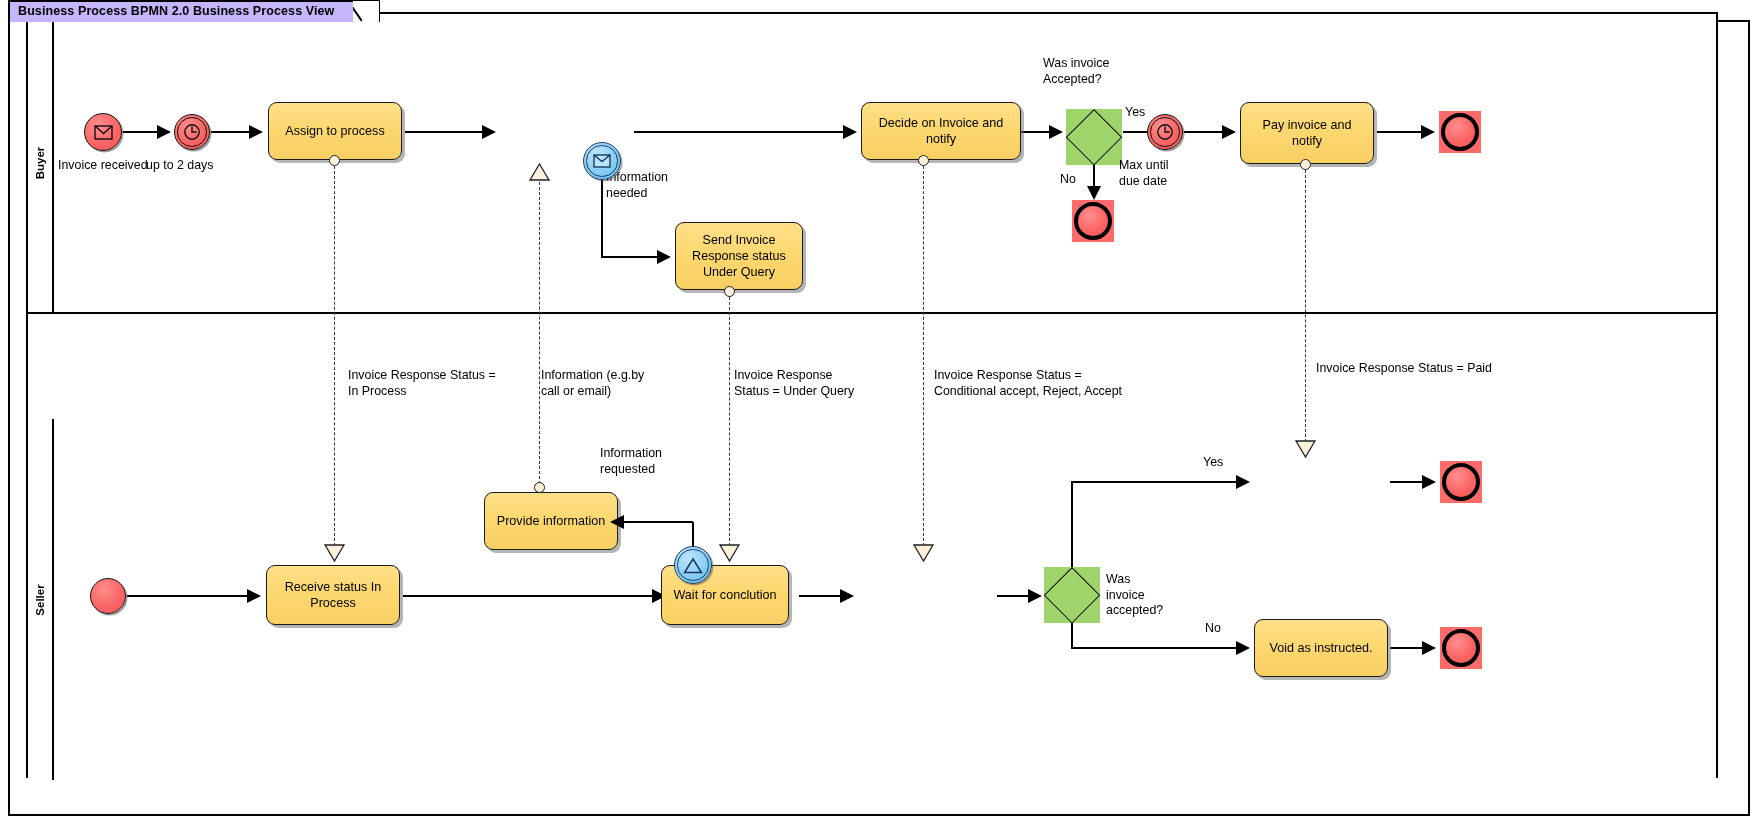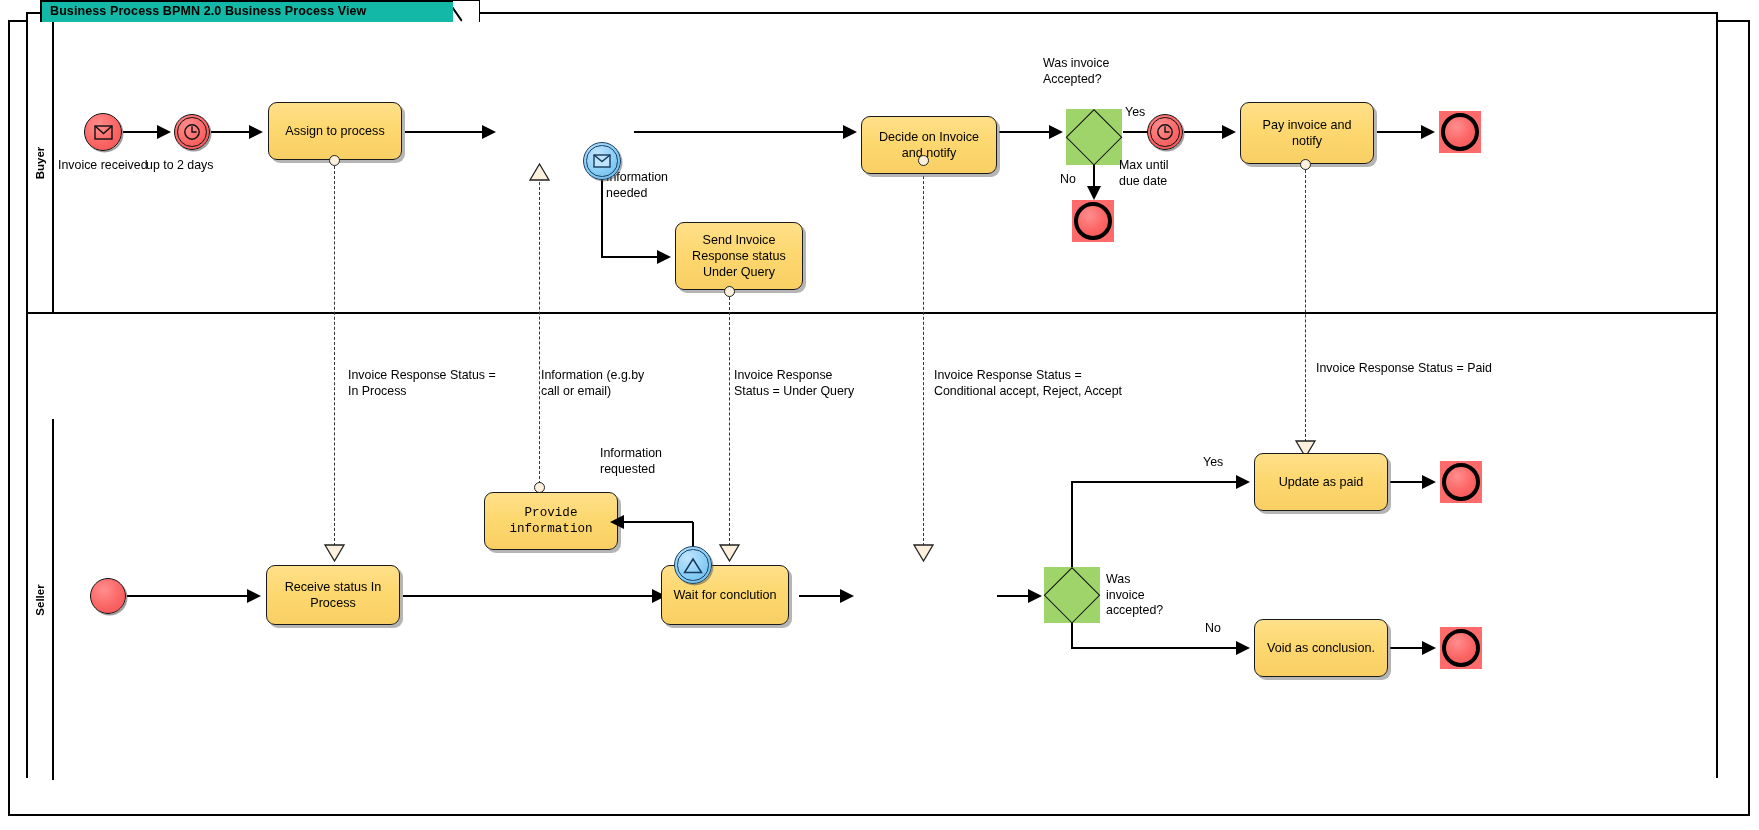--- a/index.html
+++ b/index.html
@@ -21,26 +21,25 @@
     position: absolute;
     left: 8px; top: 20px;
     width: 1742px; height: 796px;
     border: 2px solid #000;
     background: #fff;
   }
   #title-tab {
     position: absolute;
     left: 8px; top: 0px;
     height: 22px;
-    width: 440px;
-    background: #14b8a6;
+    width: 372px;
+    background: #c4b5fd;
     border: 2px solid #000;
     border-bottom: none;
     z-index: 6;
-    margin-left: 32px;
   }
   #title-tab .tab-text {
     position: absolute;
     left: 8px; top: 2px;
     font-size: 12.5px;
     font-weight: bold;
     color: #000;
     white-space: nowrap;
     letter-spacing: .1px;
   }
@@ -325,21 +324,21 @@
 
     <div class="task" style="left:647px;top:208px;width:128px;height:68px;">
       <span>Send Invoice
 Response status
 Under Query</span>
     </div>
 
     <div class="seq h" style="left:606px;top:117px;width:212px;"></div>
     <div class="arrow-r" style="left:815px;top:111px;"></div>
 
-    <div class="task" style="left:833px;top:88px;width:136px;height:58px;margin-top:14px;">
+    <div class="task" style="left:833px;top:88px;width:160px;height:58px;">
       <span>Decide on Invoice
 and notify</span>
     </div>
 
     <div class="seq h" style="left:971px;top:117px;width:54px;"></div>
     <div class="arrow-r" style="left:1021px;top:111px;"></div>
 
     <div class="gateway" style="left:1038px;top:95px;width:56px;height:56px;">
       <div class="gw-diamond"></div>
     </div>
@@ -439,21 +438,21 @@
     <div class="arrow-r" style="left:219px;top:575px;"></div>
 
     <div class="task" style="left:238px;top:551px;width:134px;height:60px;">
       <span>Receive status In
 Process</span>
     </div>
 
     <div class="seq h" style="left:375px;top:581px;width:252px;"></div>
     <div class="arrow-r" style="left:624px;top:575px;"></div>
 
-    <div class="task" style="left:456px;top:478px;width:134px;height:58px;font-family:Liberation Mono, monospace;">
+    <div class="task" style="left:456px;top:478px;width:134px;height:58px;">
       <span>Provide information</span>
     </div>
 
     <div class="task" style="left:633px;top:551px;width:128px;height:60px;">
       <span>Wait for conclution</span>
     </div>
 
     <div class="evt-bnd" style="left:646px;top:532px;width:38px;height:38px;">
       <div class="evt-icon">
         <svg width="20" height="19" viewBox="0 0 20 19">
@@ -480,37 +479,34 @@
     </div>
     <div class="lbl c" style="left:1078px;top:558px;width:76px;">Was
 invoice
 accepted?</div>
 
     <div class="seq v" style="left:1043px;top:468px;height:86px;"></div>
     <div class="seq h" style="left:1043px;top:467px;width:168px;"></div>
     <div class="arrow-r" style="left:1208px;top:461px;"></div>
     <div class="lbl l" style="left:1175px;top:441px;width:30px;">Yes</div>
 
-    <div class="task" style="left:1226px;top:439px;width:134px;height:58px;">
-      <span>Update as paid</span>
-    </div>
 
     <div class="seq h" style="left:1362px;top:467px;width:36px;"></div>
     <div class="arrow-r" style="left:1394px;top:461px;"></div>
     <div class="evt-end-box" style="left:1412px;top:447px;width:42px;height:42px;">
       <div class="evt-end-ring"></div>
     </div>
 
     <div class="seq v" style="left:1043px;top:608px;height:26px;"></div>
     <div class="seq h" style="left:1043px;top:633px;width:168px;"></div>
     <div class="arrow-r" style="left:1208px;top:627px;"></div>
     <div class="lbl l" style="left:1177px;top:607px;width:30px;">No</div>
 
     <div class="task" style="left:1226px;top:605px;width:134px;height:58px;">
-      <span>Void as conclusion.</span>
+      <span>Void as instructed.</span>
     </div>
 
     <div class="seq h" style="left:1362px;top:633px;width:36px;"></div>
     <div class="arrow-r" style="left:1394px;top:627px;"></div>
     <div class="evt-end-box" style="left:1412px;top:613px;width:42px;height:42px;">
       <div class="evt-end-ring"></div>
     </div>
 
   </div>
 </div>

